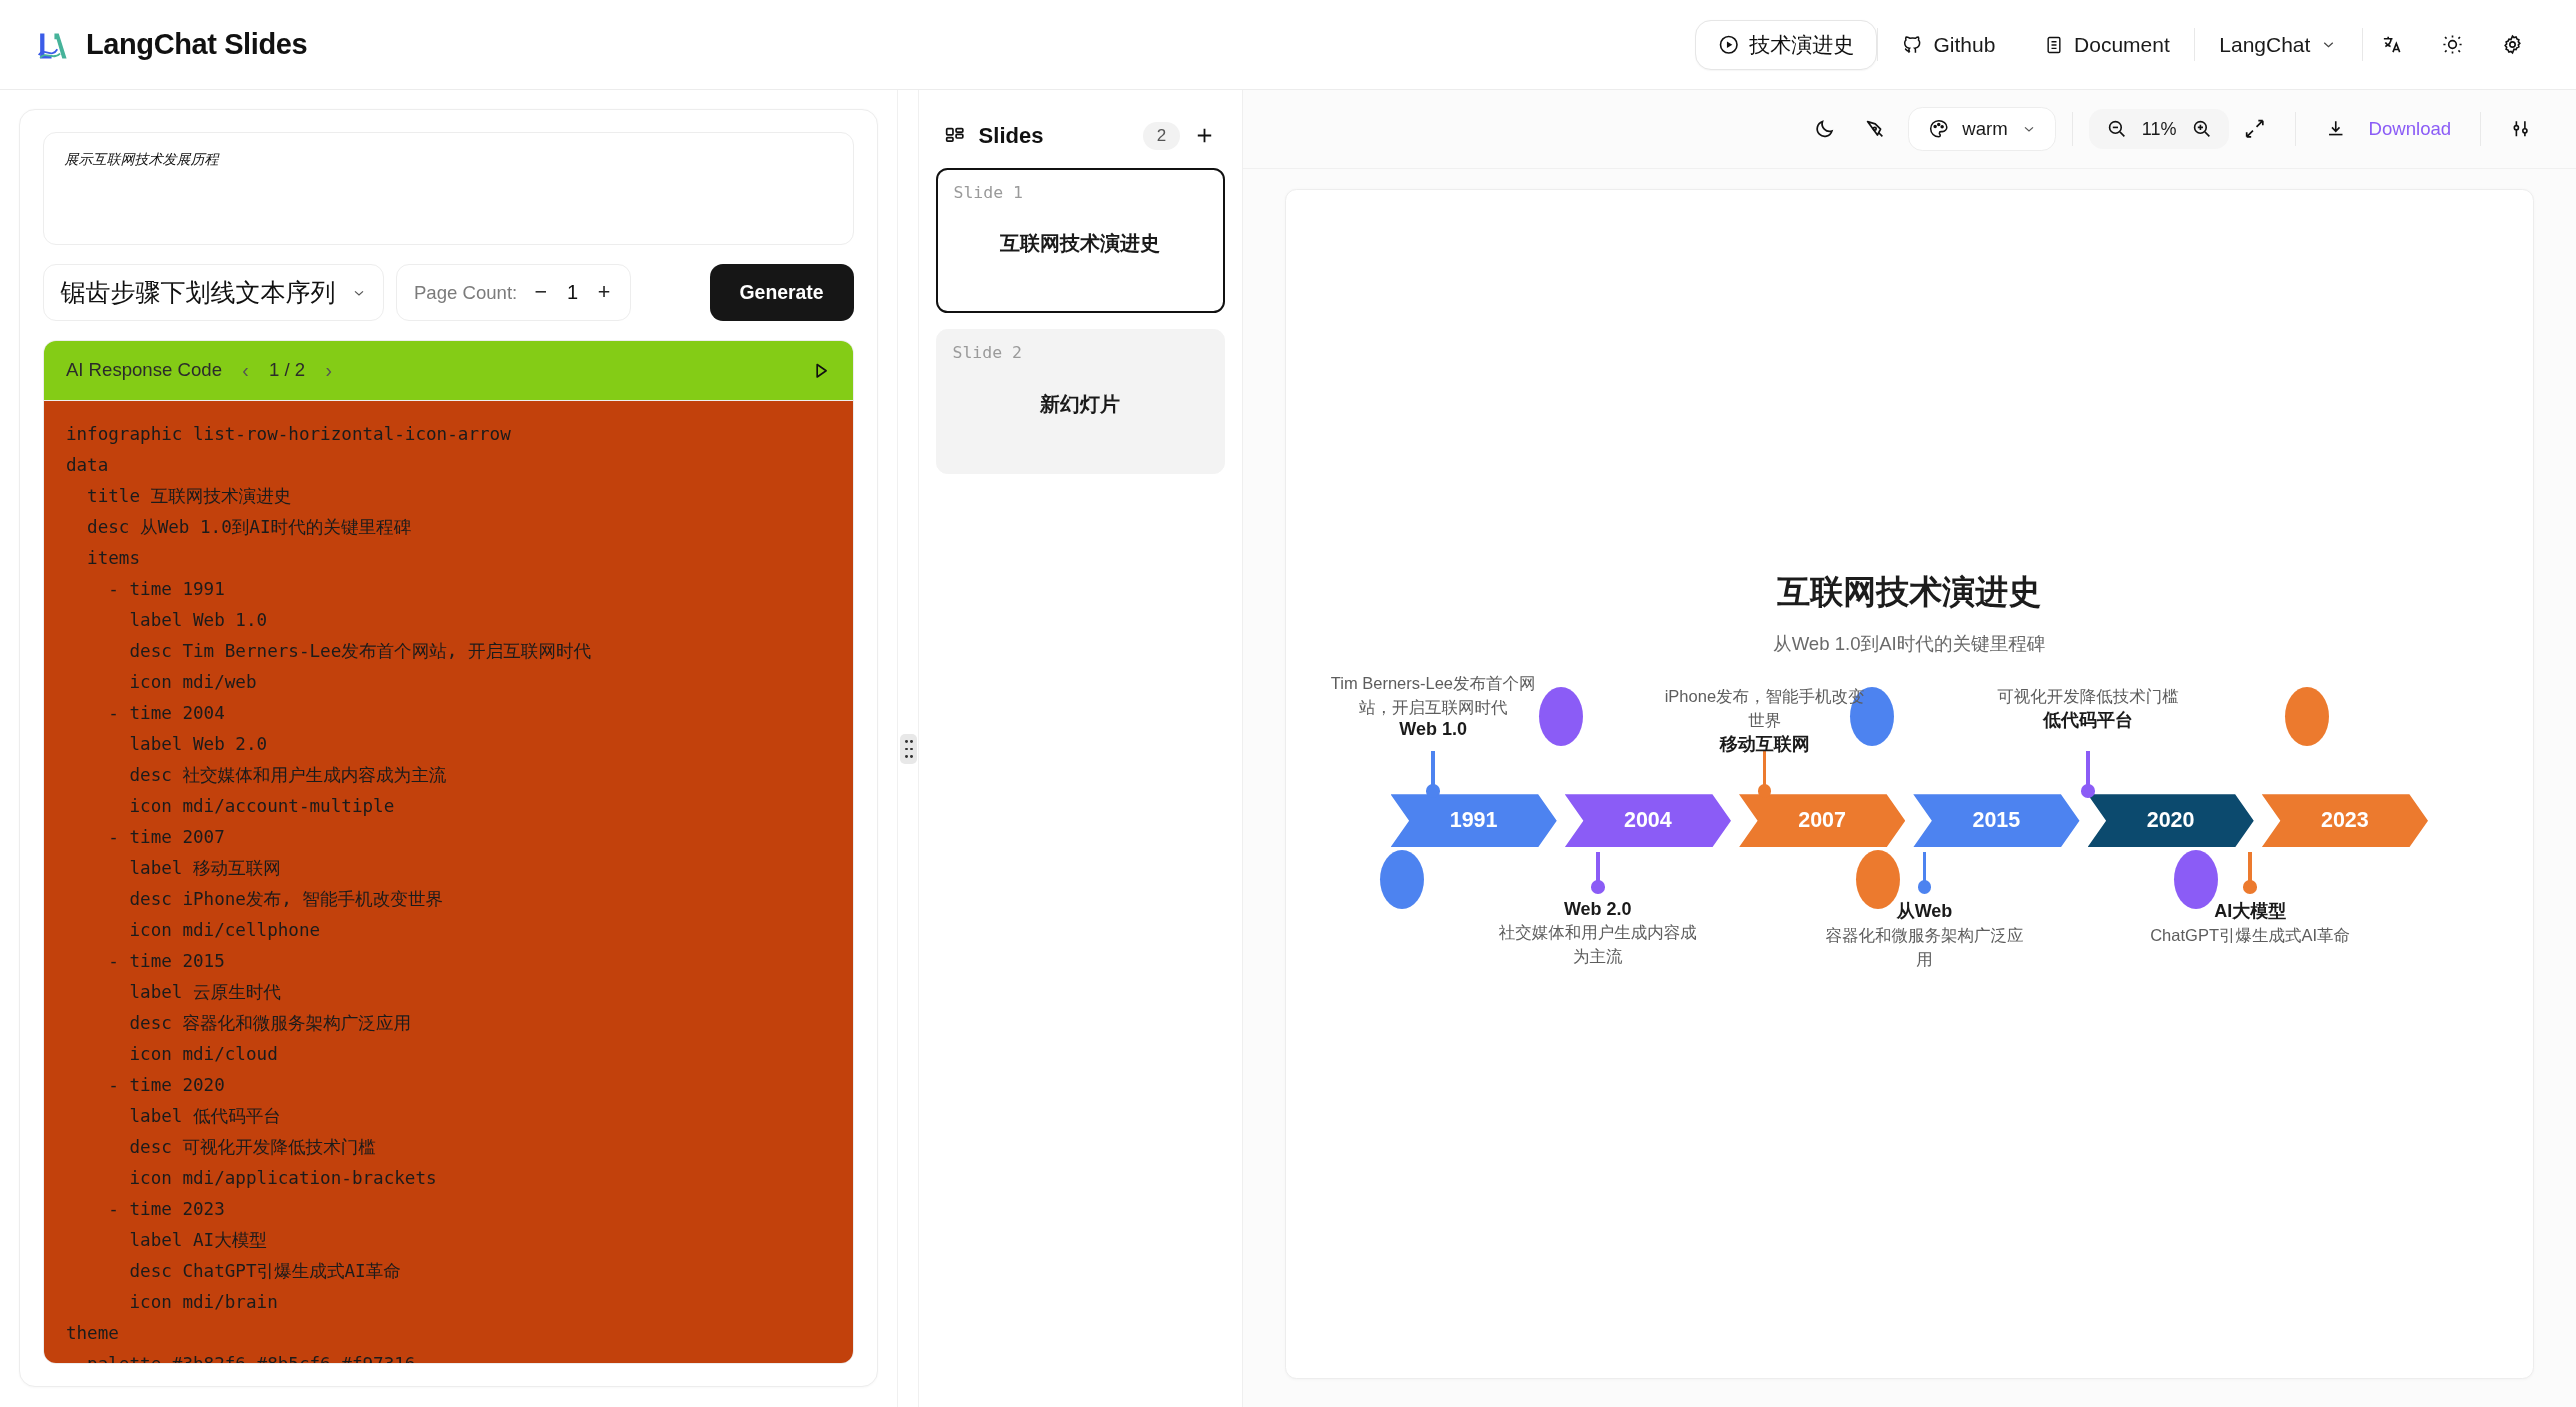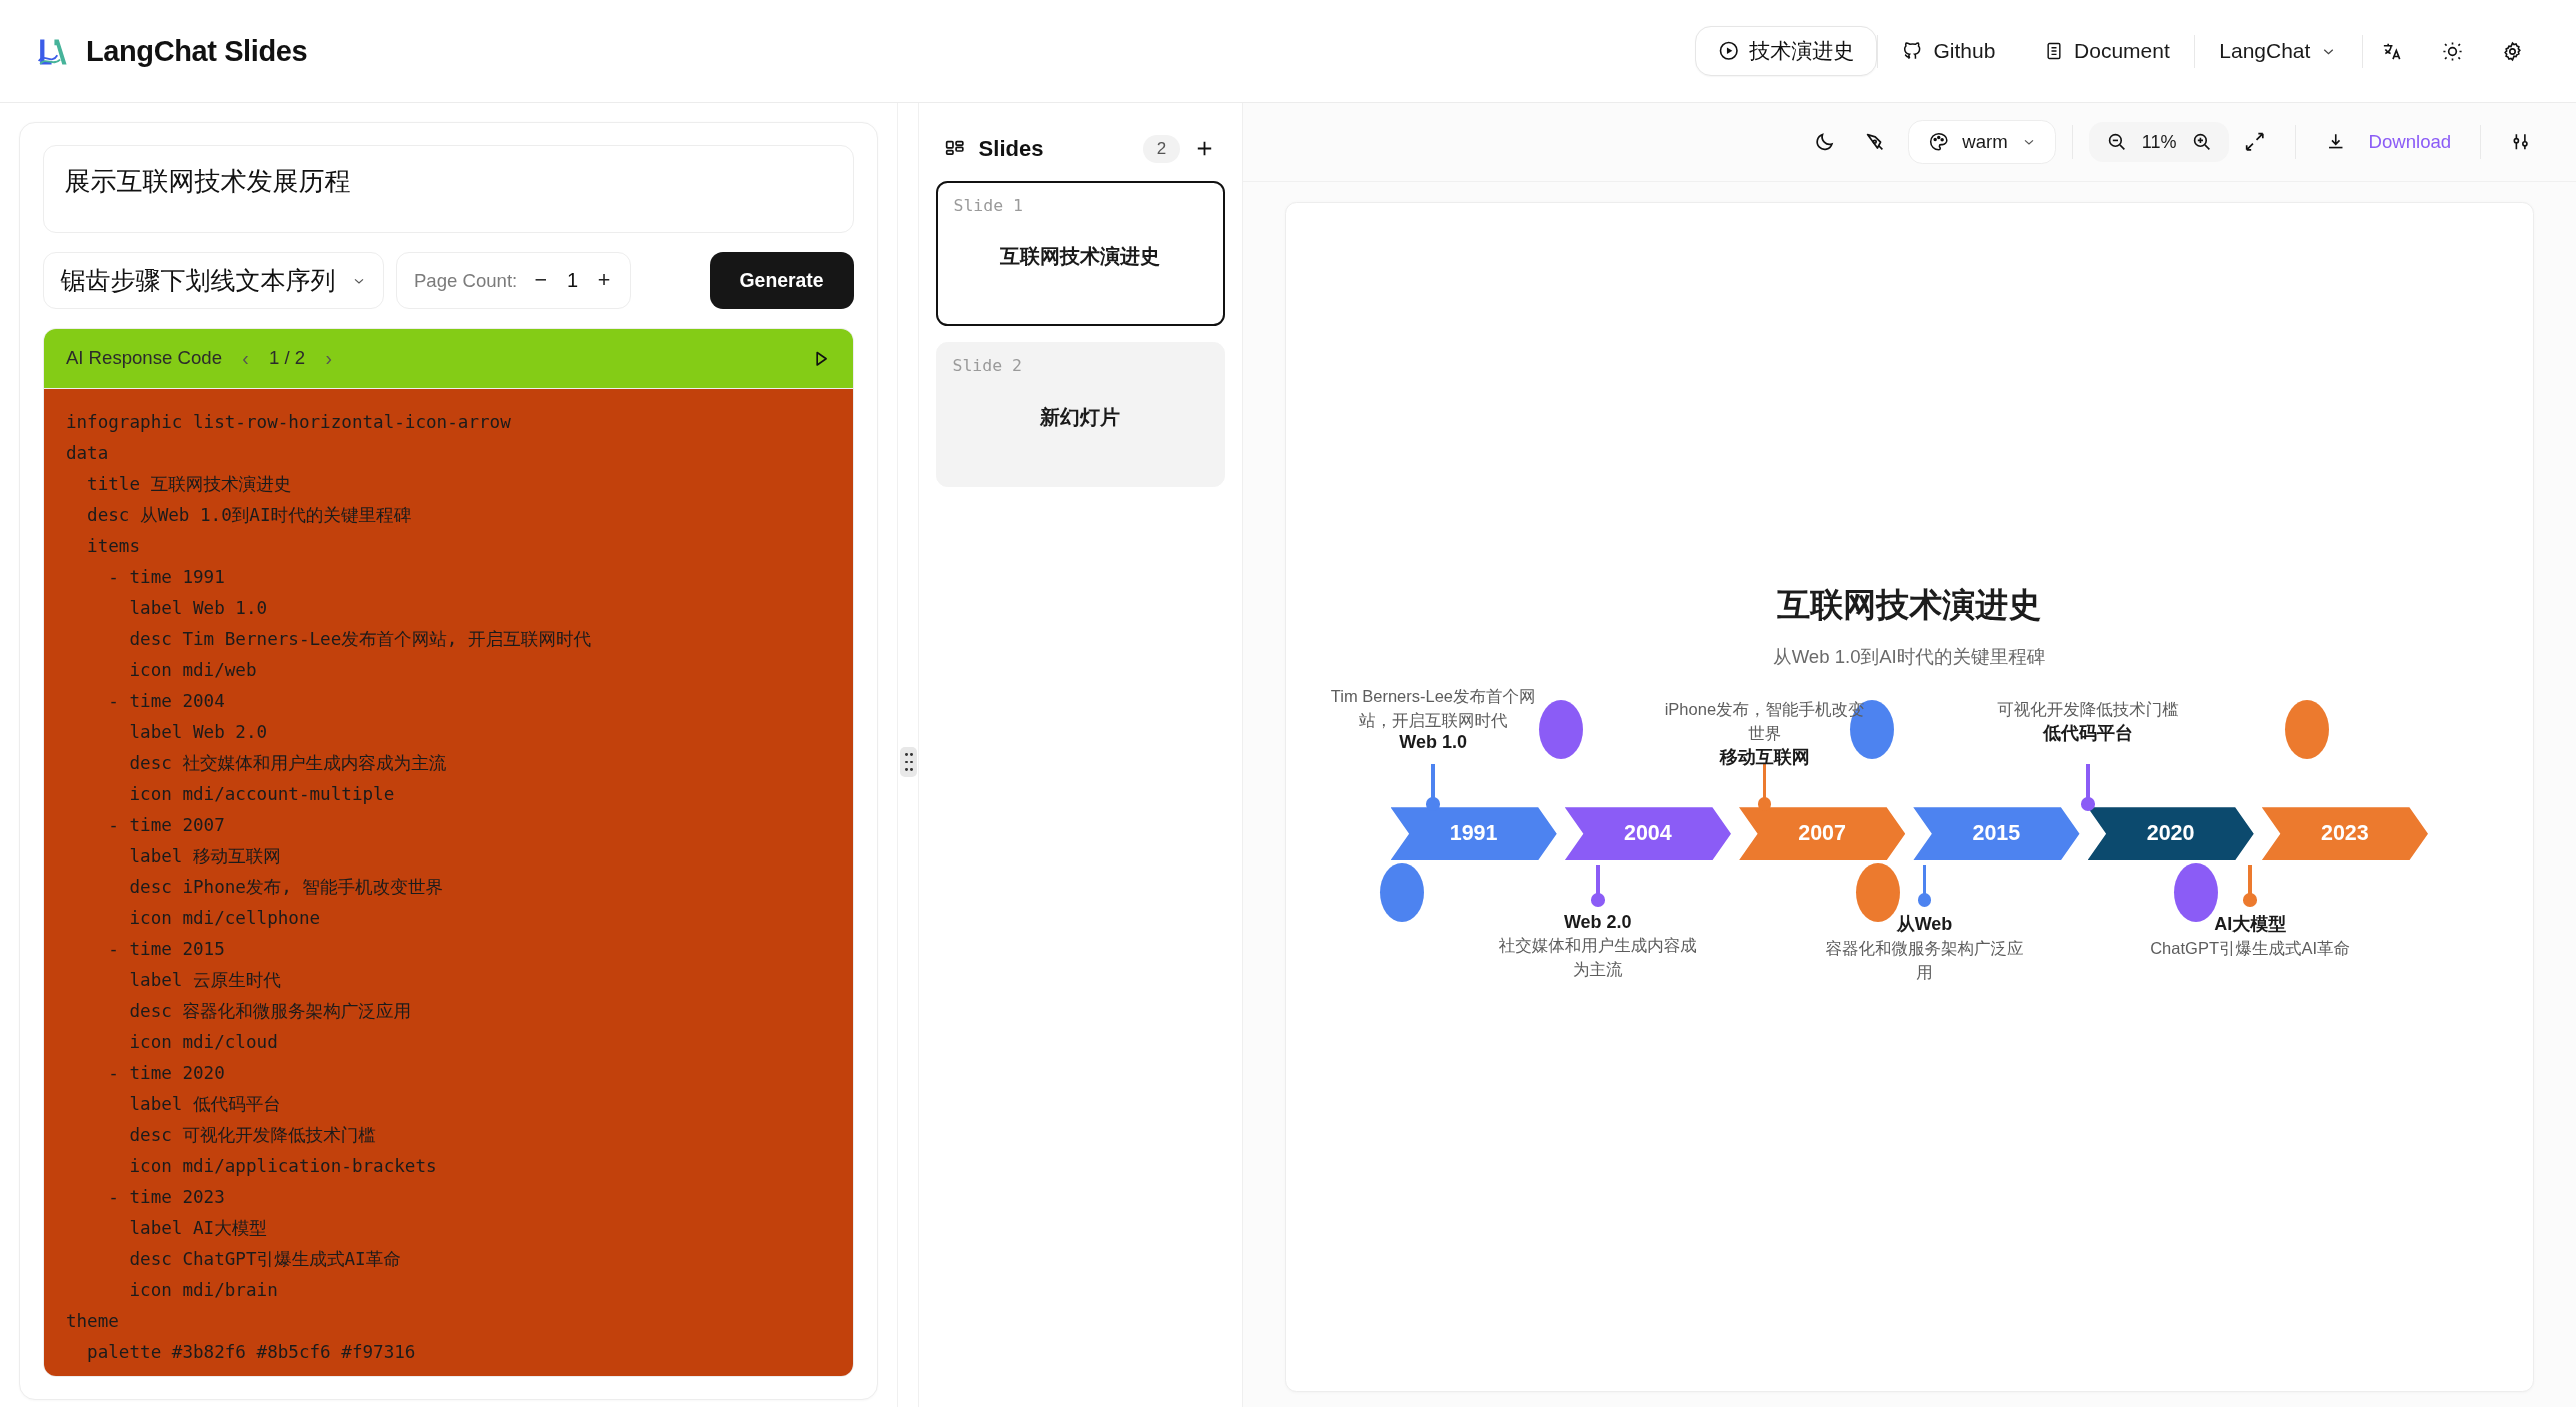--- a/index.html
+++ b/index.html
@@ -5,21 +5,21 @@
   * { box-sizing: border-box; margin: 0; padding: 0; }
   html, body {
     width: 2576px; height: 1408px;
     background: #ffffff;
     font-family: "Liberation Sans", sans-serif;
     overflow: hidden;
   }
 
   
   .header {
-    height: 103px; width: 100%;
+    height: 90px; width: 100%;
     display: flex; align-items: center;
     padding: 0 33px 0 33px;
     border-bottom: 0.7px solid #ececec;
     background: #fff;
   }
   .brand { display: flex; align-items: center; gap: 13px; }
   .brand-logo { width: 40px; height: 40px; }
   .brand-name { font-size: 29px; font-weight: 700; color: #111; letter-spacing: -0.4px; }
   .header-right { margin-left: auto; display: flex; align-items: center; gap: 0; }
   .pill-btn {
@@ -50,23 +50,24 @@
   .left-card {
     height: 100%; width: 100%;
     border: 0.7px solid #ededed; border-radius: 16px;
     background: #fff;
     box-shadow: 0 0.7px 2.2px rgba(0,0,0,0.03);
     padding: 21.5px 23px;
     display: flex; flex-direction: column;
   }
   .prompt-box {
     border: 0.7px solid #ededed; border-radius: 13px;
-    height: 88px; padding: 18.6px 20px;
-    font-size: 26px; color: #111;
+    height: 113px; padding: 18.6px 20px;
+    font-size: 14px; color: #111;
     background: #fff;
+    font-style: italic;
   }
   .ctrl-row { display: flex; align-items: center; margin-top: 19.4px; gap: 11.5px; }
   .select-box {
     border: 0.7px solid #ededed; border-radius: 13px;
     height: 57px; padding: 0 16px;
     display: flex; align-items: center; gap: 16px;
     font-size: 25px; color: #111; background: #fff;
   }
   .count-box {
     border: 0.7px solid #ededed; border-radius: 13px;

